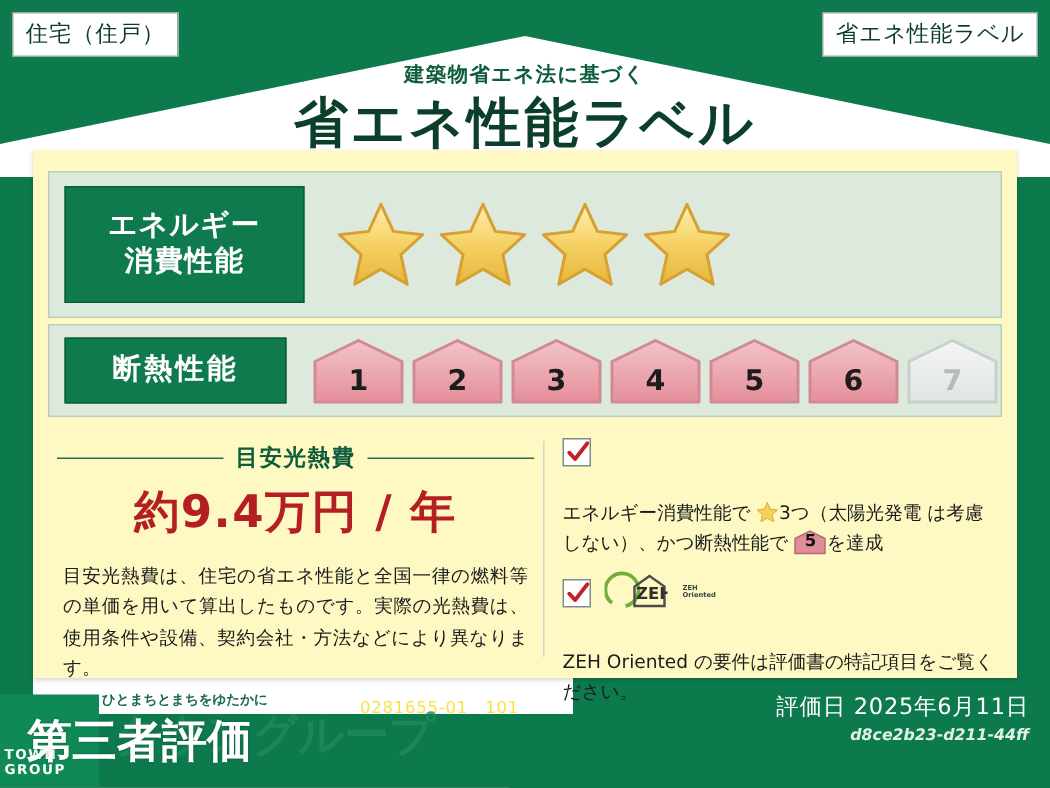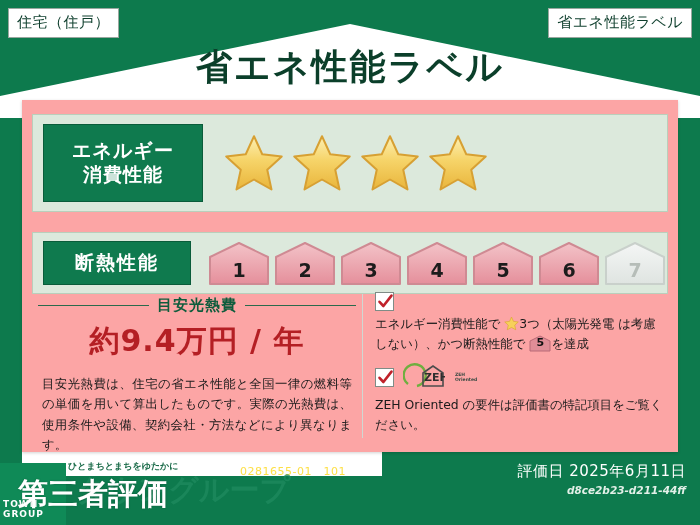--- a/index.html
+++ b/index.html
@@ -53,35 +53,35 @@
   }
   #maintitle {
     color: #0b3f2a; font-weight: bold; font-size: 36px;
     letter-spacing: 2px; line-height: 1.25; margin-top: 2px;
   }
 
   
   .card {
     position: absolute; left: 22px; top: 100px;
     width: 656px; height: 352px;
-    background: #fca5a5;
+    background: #fef9c3;
     z-index: 4;
     box-shadow: 0 1px 3px rgba(0,0,0,.18);
     text-decoration: underline;
   }
 
   
   .perf-row {
     position: absolute; left: 10px; width: 636px;
     background: #dce9dc;
     border: 1px solid #b9cfbb;
     display: flex; align-items: center;
   }
   #row-energy { top: 14px; height: 98px; }
-  #row-insul  { top: 132px; height: 62px; }
+  #row-insul  { top: 116px; height: 62px; }
 
   .perf-label {
     width: 160px; margin-left: 10px;
     background: #0f7a4e;
     border: 1px solid #0a5c3a;
     color: #ffffff; font-weight: bold;
     text-align: center;
     display: flex; flex-direction: column; justify-content: center;
     line-height: 1.25;
   }
@@ -126,21 +126,21 @@
   .zeh-line { display: flex; align-items: center; gap: 7px; margin-top: 2px; }
   .chk {
     width: 19px; height: 19px; flex: 0 0 auto;
     border: 1px solid #7f8c86; background: #fff;
     position: relative;
   }
   .chk svg { position: absolute; left: 1px; top: 0px; }
   .zeh-title { color: #0e5c3c; font-weight: bold; font-size: 17px; letter-spacing: 0.5px; }
   .zeh-title.sm { font-size: 15.5px; letter-spacing: 0px; }
 
-  .zeh-body { font-size: 12.4px; line-height: 1.62; color: #1b1b1b; margin-top: 3px; }
+  .zeh-body { font-size: 12.4px; line-height: 1.62; color: #1b1b1b; margin-top: 21px; }
   .inline-star { display: inline-block; vertical-align: -3px; width: 15px; height: 15px; }
   .inline-house {
     display: inline-block; vertical-align: -4px; position: relative;
     width: 22px; height: 17px;
   }
   .inline-house .hnum { position: absolute; left:0; right:0; bottom:0px; text-align:center; font-size: 11px; font-weight: bold; color:#111; }
 
   .zeh-logo { display: inline-block; vertical-align: -7px; margin-left: 2px; }
   .zeh-logo-note {
     display:inline-block; vertical-align: 2px; margin-left: 3px;
@@ -199,20 +199,21 @@
 
   <div class="top-band"></div>
   <svg class="chev-white" viewBox="0 0 700 118" preserveAspectRatio="none">
     <polygon points="0,118 0,96 350,24 700,96 700,118" fill="#ffffff"></polygon>
   </svg>
 
   <div class="corner-tag" id="tag-left">住宅（住戸）</div>
   <div class="corner-tag" id="tag-right">省エネ性能ラベル</div>
 
   <div class="title-wrap">
+    <div id="subtitle">建築物省エネ法に基づく</div>
     <div id="maintitle">省エネ性能ラベル</div>
   </div>
 
   <div class="card">
 
     <div class="perf-row" id="row-energy">
       <div class="perf-label" id="lbl-energy">
         <span>エネルギー</span>
         <span>消費性能</span>
       </div>

